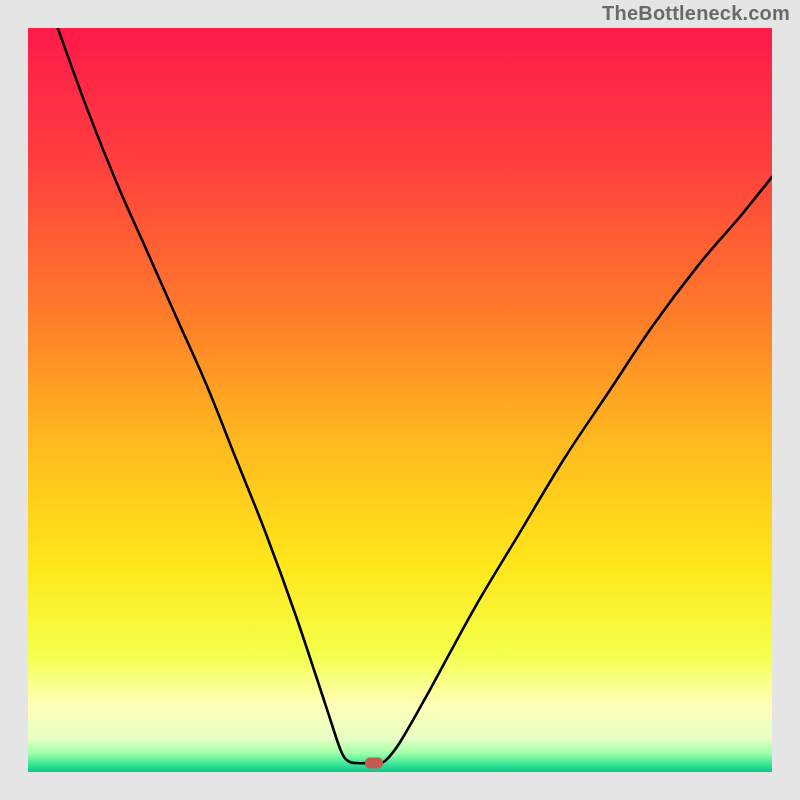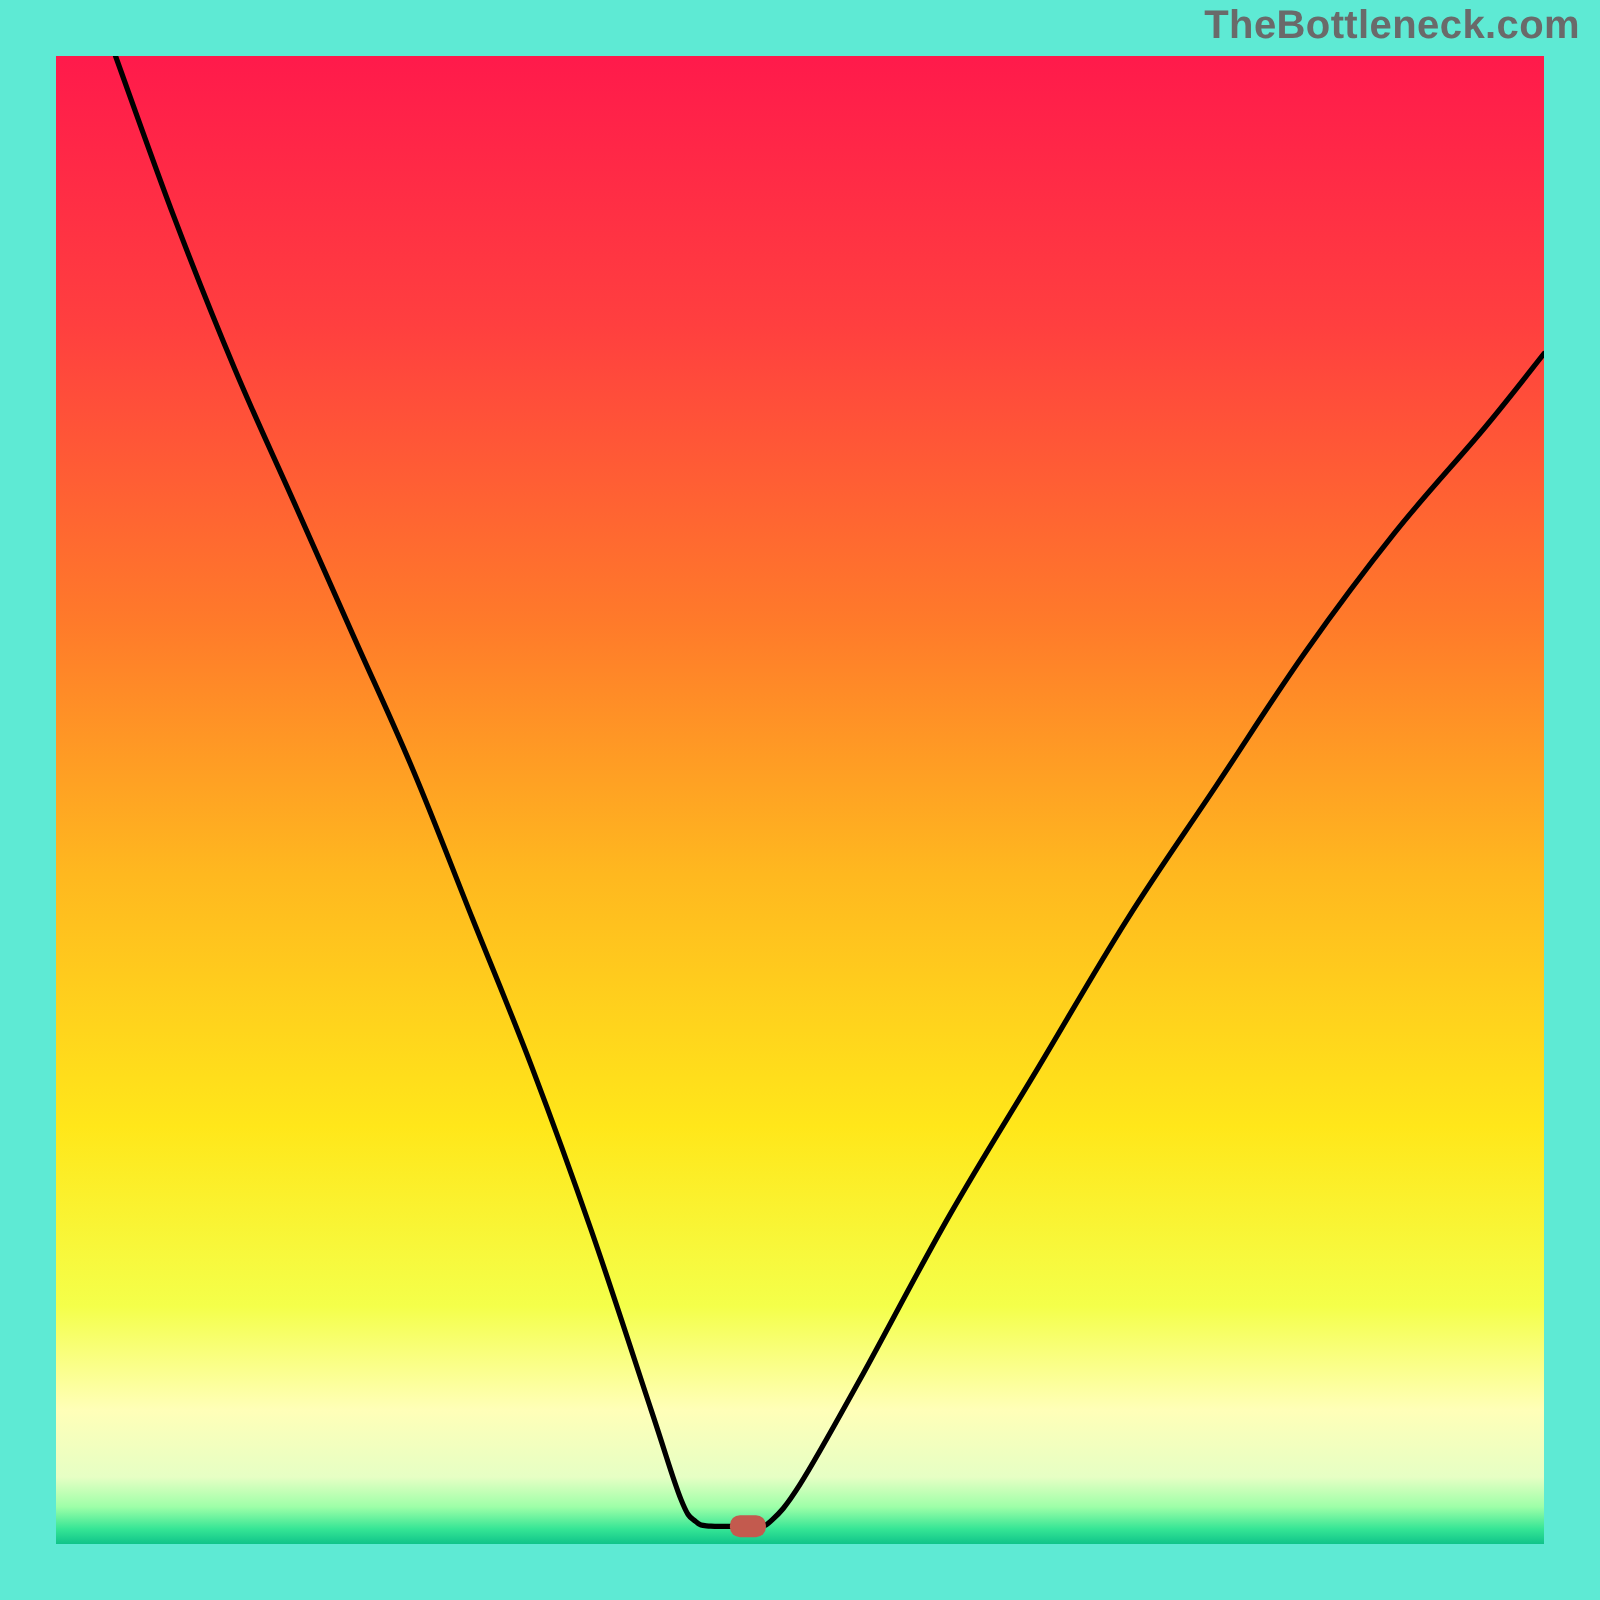--- a/index.html
+++ b/index.html
@@ -8,21 +8,21 @@
     width: 800px;
     height: 800px;
     overflow: hidden;
     background: #000;
     font-family: Arial, Helvetica, sans-serif;
   }
   .frame {
     position: relative;
     width: 800px;
     height: 800px;
-    background: #5eead4;
+    background: #e5e5e5;
   }
   .watermark {
     position: absolute;
     top: 2px;
     right: 10px;
     color: #6a6a6a;
     font-size: 20px;
     font-weight: 600;
     letter-spacing: 0.2px;
     z-index: 10;

